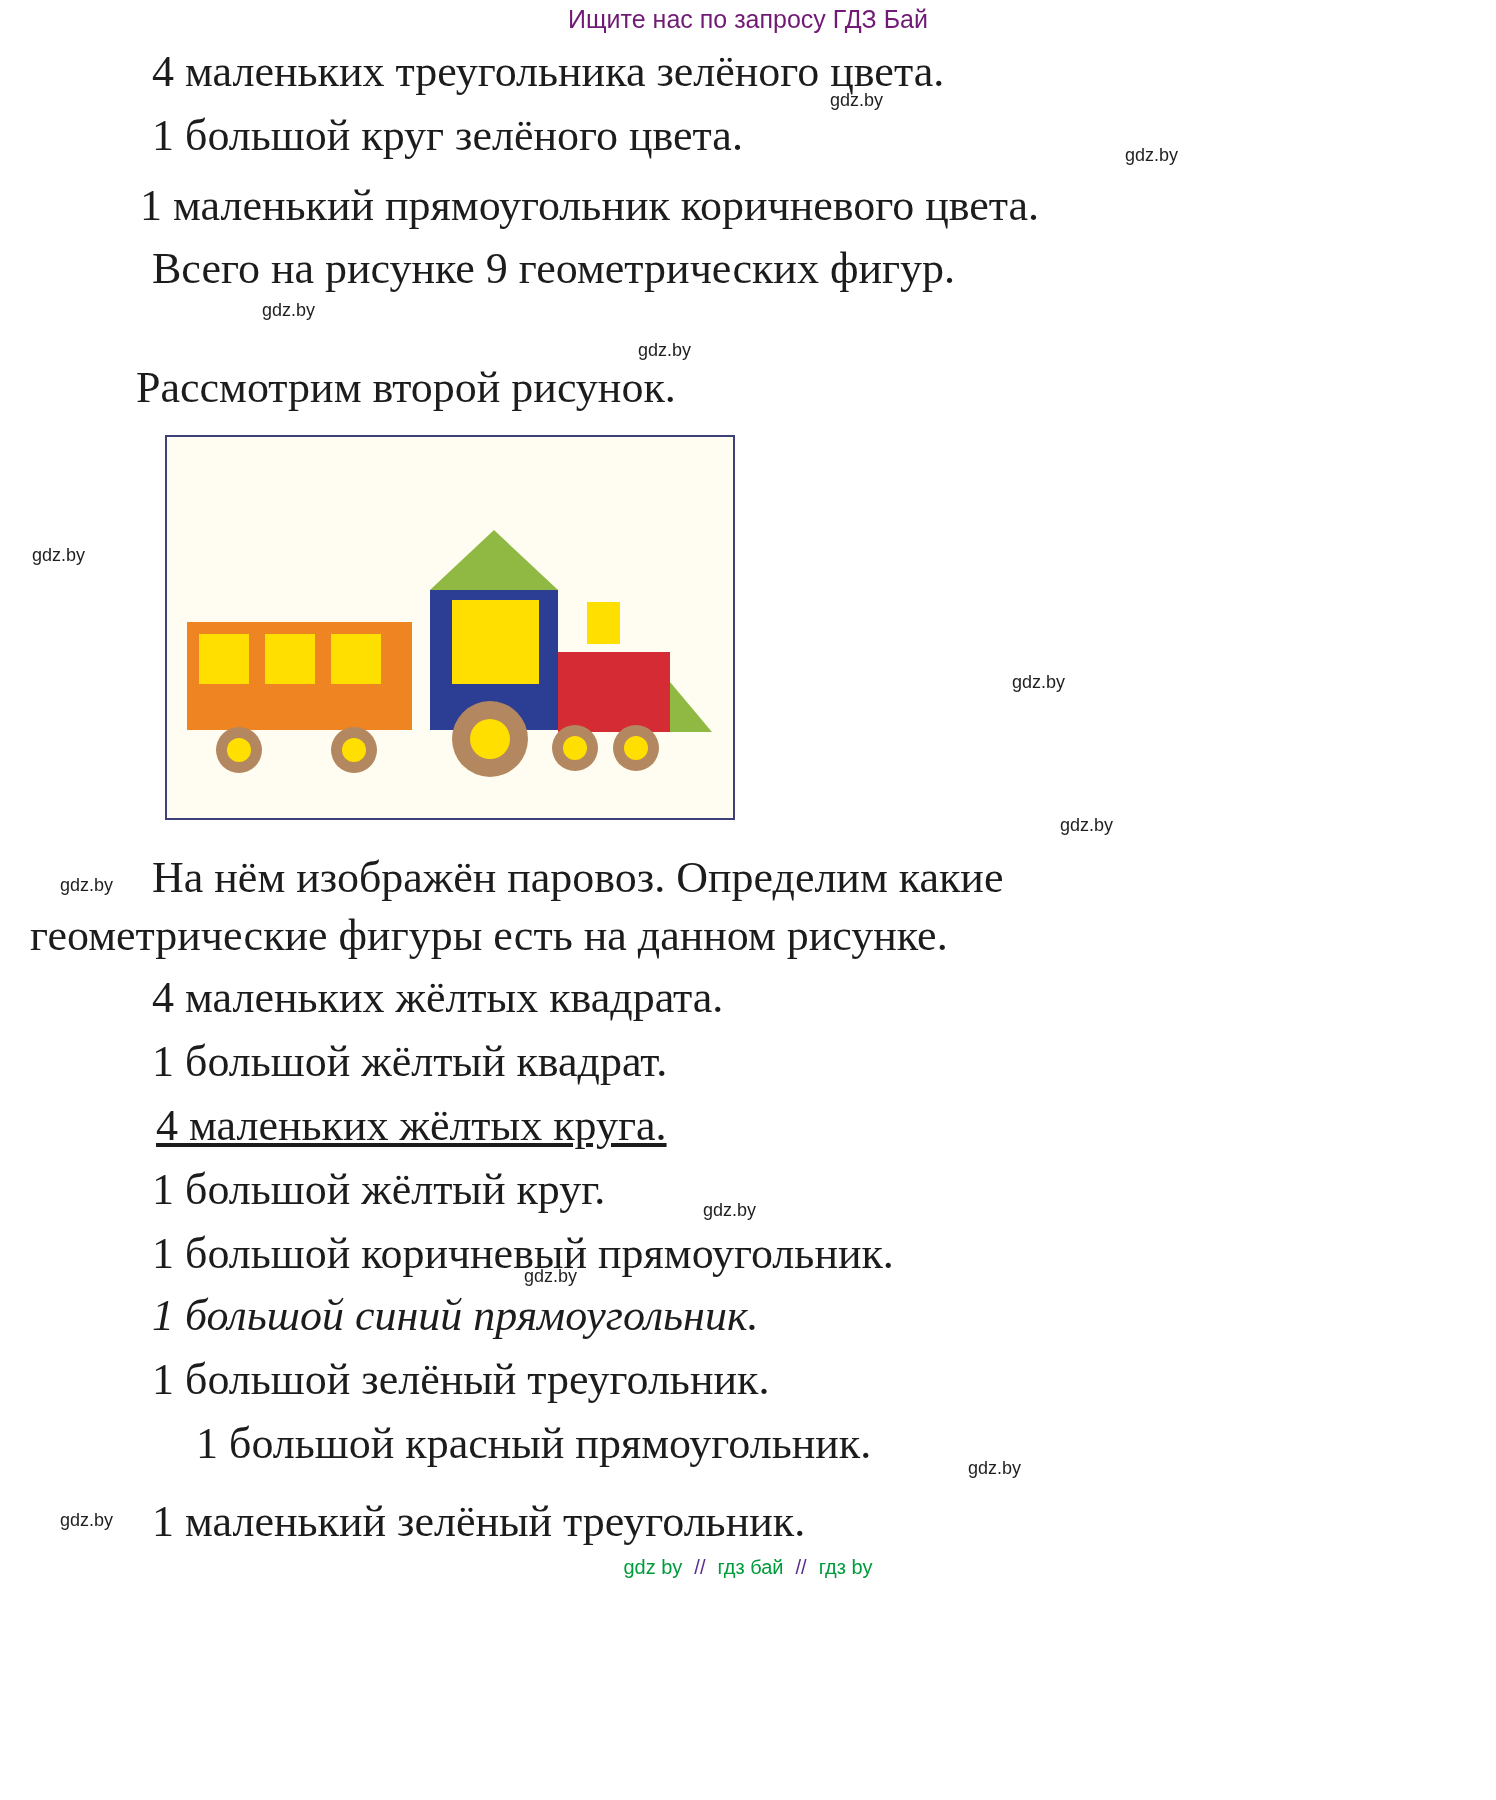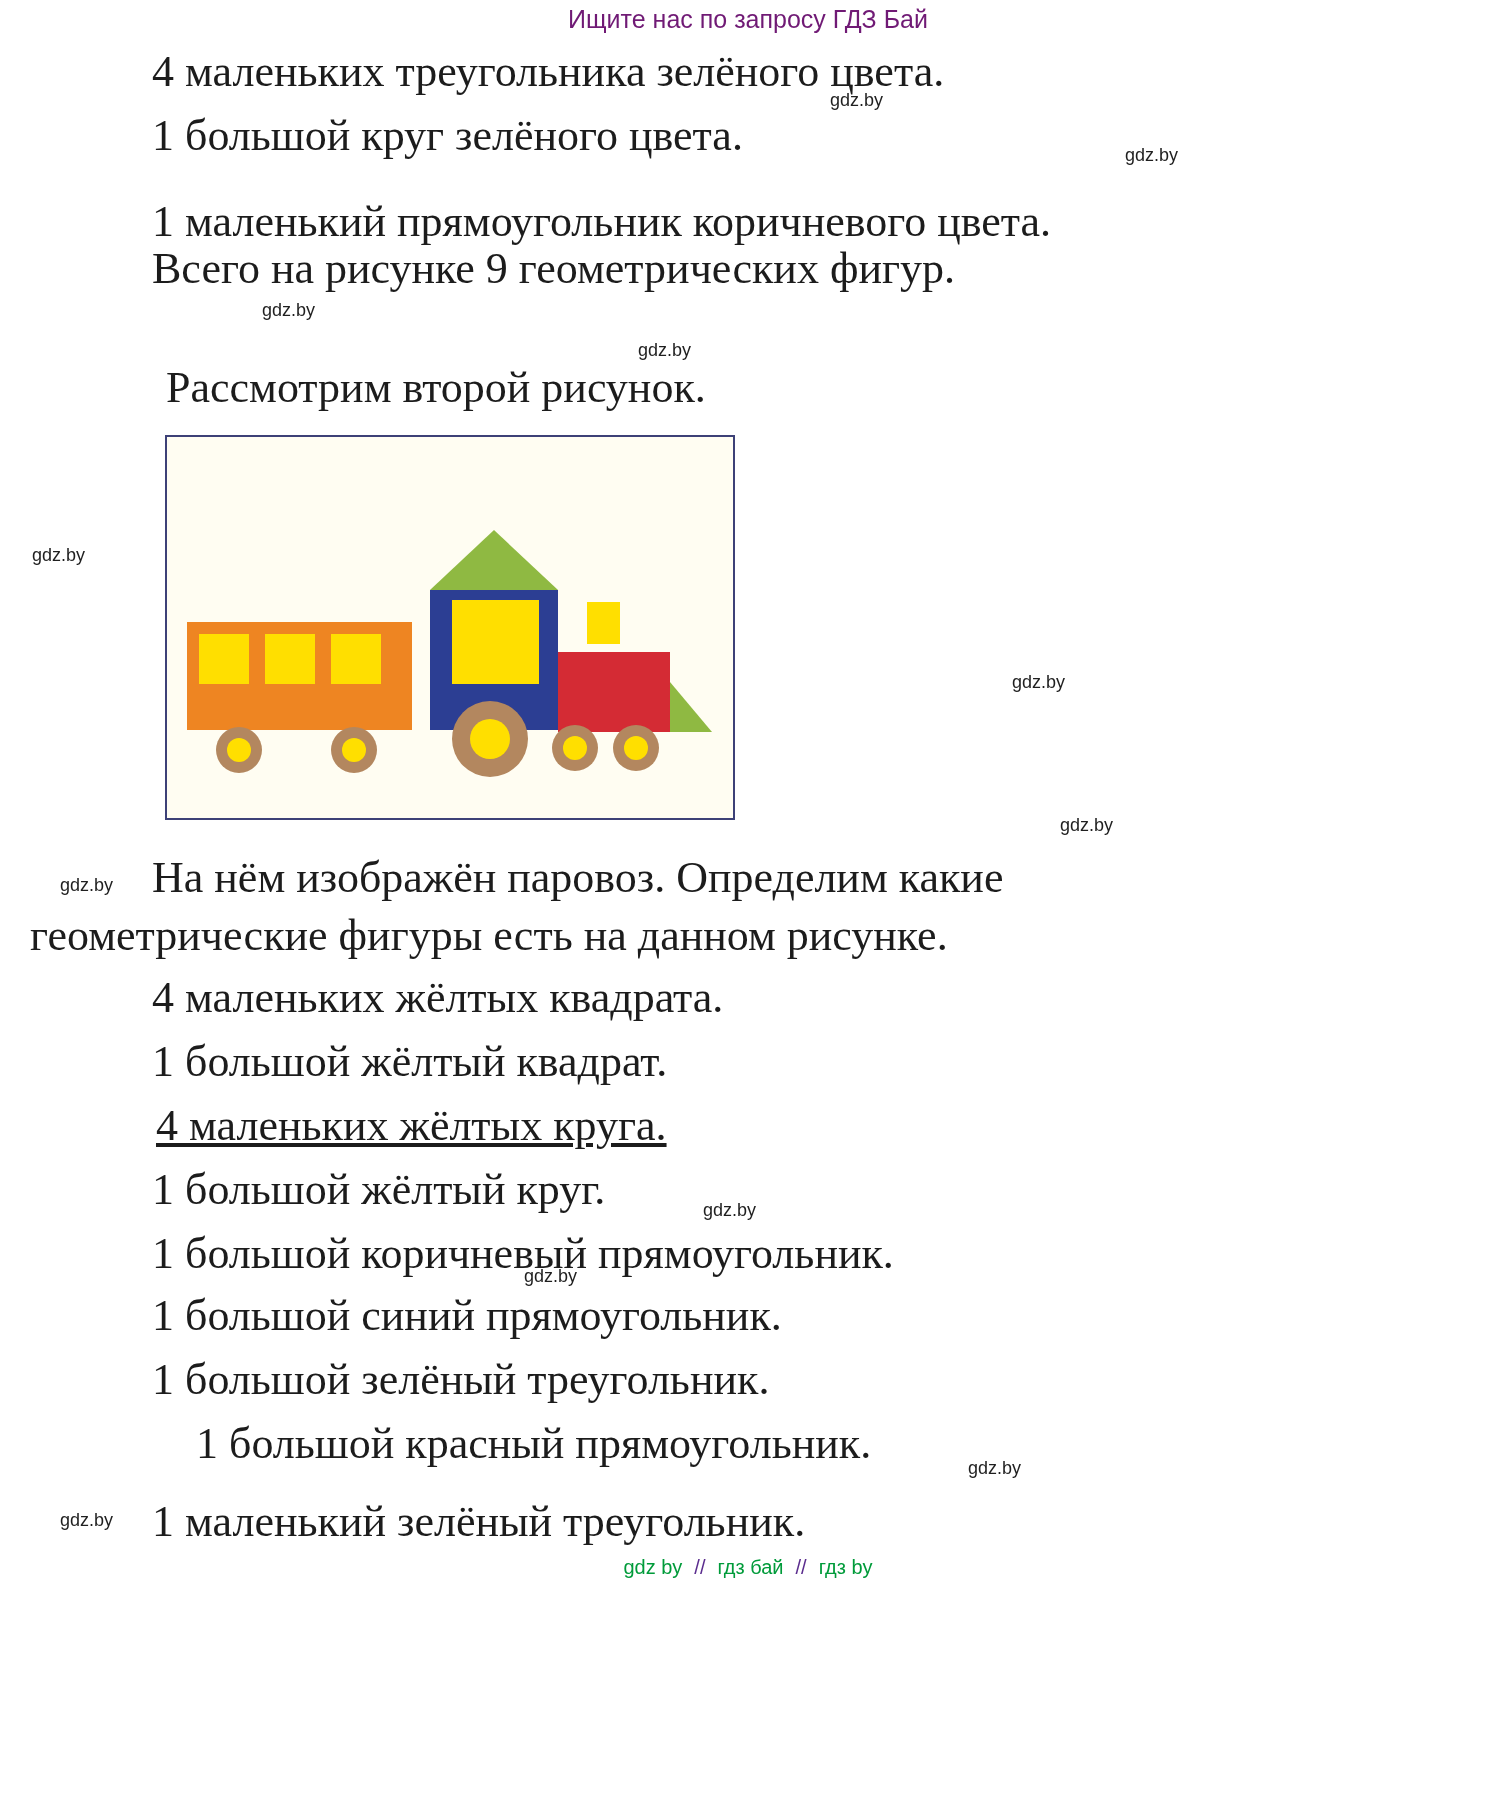--- a/index.html
+++ b/index.html
@@ -52,23 +52,23 @@
   }
   .footer .sep { color:#5b2d8e; padding:0 12px; }
 </style>
 </head>
 <body>
 
 <div class="promo">Ищите нас по запросу ГДЗ Бай</div>
 
 <div class="line" style="left:152px; top:46px;">4 маленьких треугольника зелёного цвета.</div>
 <div class="line" style="left:152px; top:110px;">1 большой круг зелёного цвета.</div>
-<div class="line" style="left:152px; top:180px;margin-top:16px;">1 маленький прямоугольник коричневого цвета.</div>
+<div class="line" style="left:140px; top:180px;">1 маленький прямоугольник коричневого цвета.</div>
 <div class="line" style="left:152px; top:243px;">Всего на рисунке 9 геометрических фигур.</div>
-<div class="line" style="left:166px; top:362px;">Рассмотрим второй рисунок.</div>
+<div class="line" style="left:136px; top:362px;">Рассмотрим второй рисунок.</div>
 
 <div class="picture">
   <div class="shape wagon"></div>
   <div class="wagon-window w1"></div>
   <div class="wagon-window w2"></div>
   <div class="wagon-window w3"></div>
   <div class="shape roof"></div>
   <div class="shape cabin"></div>
   <div class="shape cabin-window"></div>
   <div class="shape chimney"></div>
@@ -93,21 +93,21 @@
 </div>
 
 <div class="line" style="left:152px; top:852px;">На нём изображён паровоз. Определим какие</div>
 <div class="line" style="left:30px;  top:910px;">геометрические фигуры есть на данном рисунке.</div>
 
 <div class="line" style="left:152px; top:972px;">4 маленьких жёлтых квадрата.</div>
 <div class="line" style="left:152px; top:1036px;">1 большой жёлтый квадрат.</div>
 <div class="line" style="left:156px; top:1100px;text-decoration:underline;">4 маленьких жёлтых круга.</div>
 <div class="line" style="left:152px; top:1164px;">1 большой жёлтый круг.</div>
 <div class="line" style="left:152px; top:1228px;">1 большой коричневый прямоугольник.</div>
-<div class="line" style="left:152px; top:1290px;">1 большой синий прямоугольник.</div>
+<div class="line" style="left:152px; top:1290px;font-style:italic;">1 большой синий прямоугольник.</div>
 <div class="line" style="left:152px; top:1354px;">1 большой зелёный треугольник.</div>
 <div class="line" style="left:152px; top:1418px;margin-left:44px;">1 большой красный прямоугольник.</div>
 <div class="line" style="left:152px; top:1496px;">1 маленький зелёный треугольник.</div>
 
 <span class="wm" style="left:830px;  top:90px;">gdz.by</span>
 <span class="wm" style="left:1125px; top:145px;">gdz.by</span>
 <span class="wm" style="left:262px;  top:300px;">gdz.by</span>
 <span class="wm" style="left:638px;  top:340px;">gdz.by</span>
 <span class="wm" style="left:32px;   top:545px;">gdz.by</span>
 <span class="wm" style="left:1012px; top:672px;">gdz.by</span>

